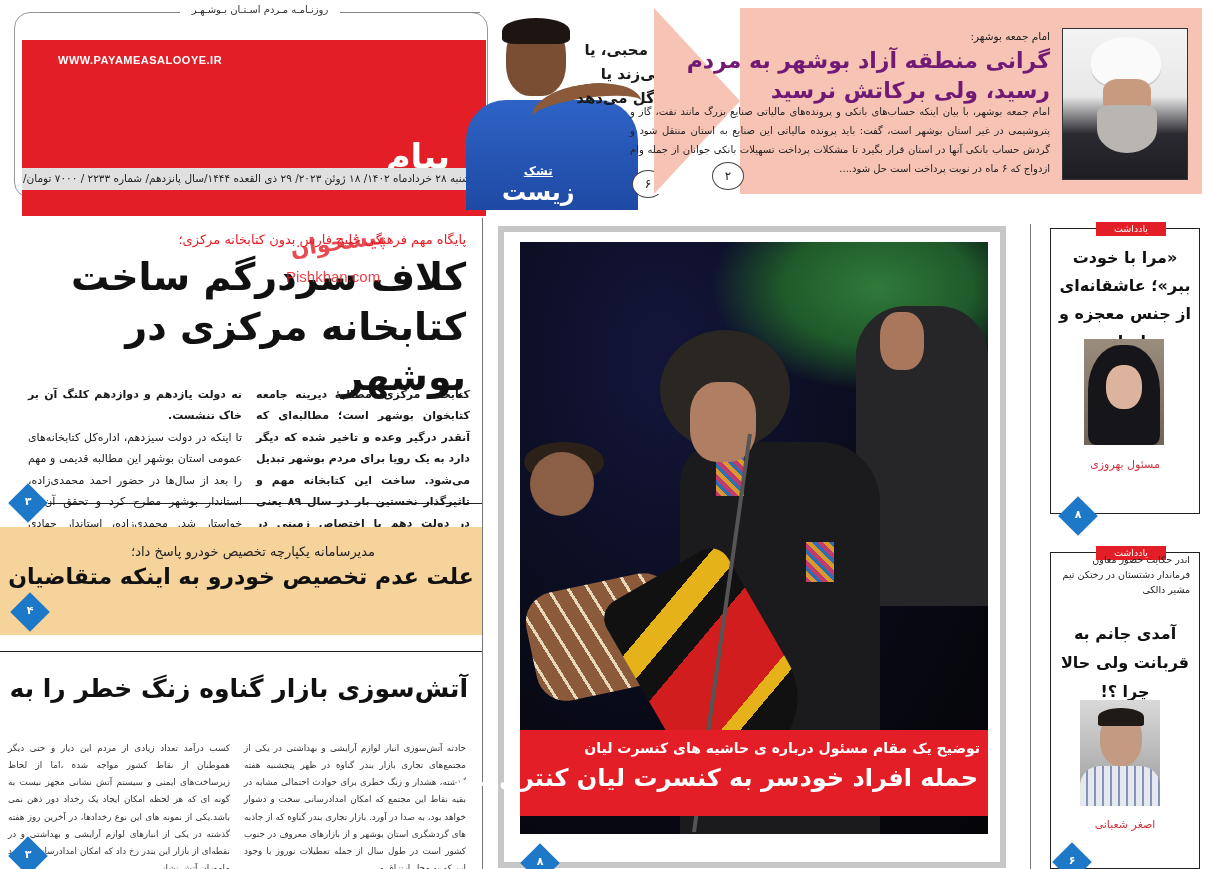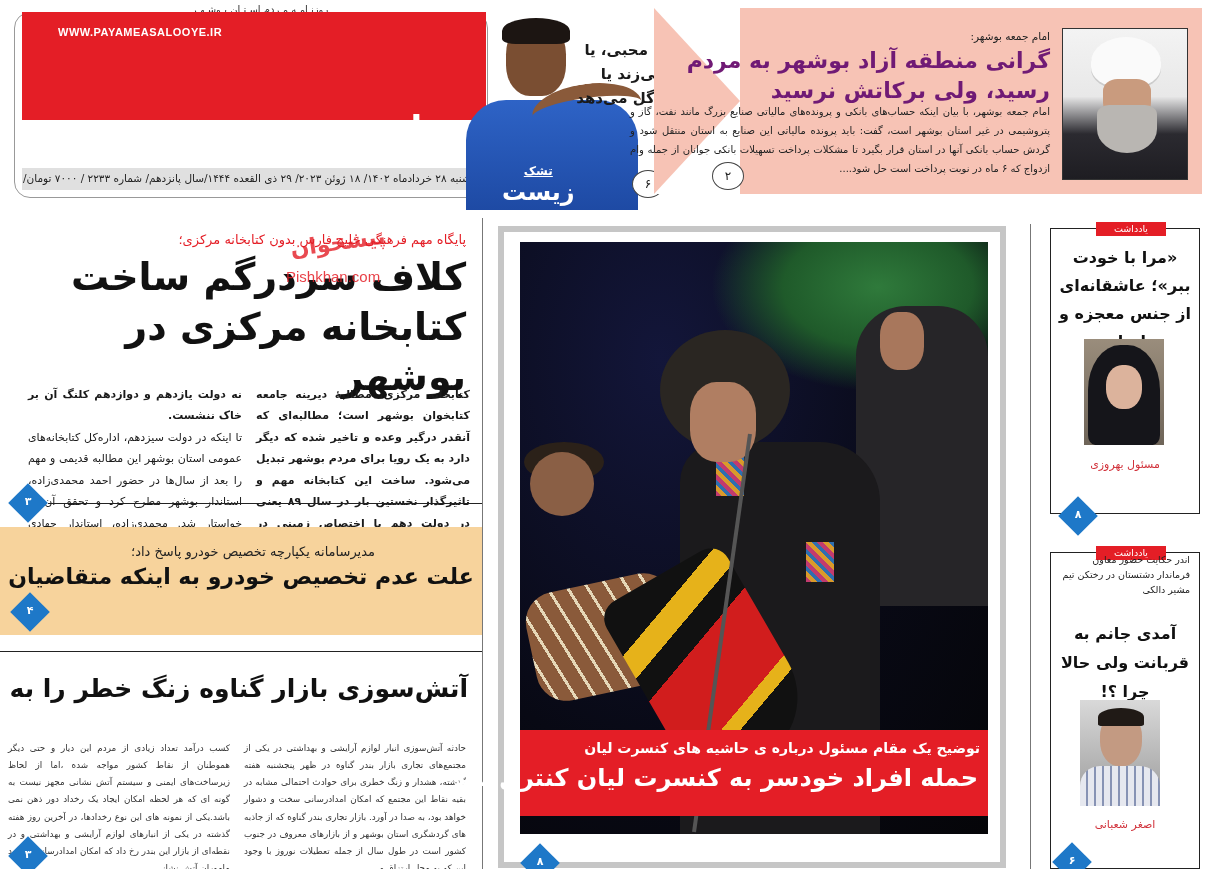--- a/index.html
+++ b/index.html
@@ -7,21 +7,21 @@
     width: 1210px; height: 869px; overflow: hidden; background: #ffffff;
     font-family: "DejaVu Sans", sans-serif; color: #1a1a1a; position: relative;
   }
   .abs { position: absolute; }
   .rtl { direction: rtl; text-align: right; }
 
   
   .tagline-line { left: 40px; top: 12px; width: 440px; border-top: 1px solid #888; }
   .tagline { left: 180px; top: 4px; width: 160px; background: #fff; font-size: 10px; color: #333; text-align: center; }
   .mast-frame { left: 14px; top: 12px; width: 474px; height: 186px; border: 1px solid #999; border-radius: 16px; }
-  .logo-box { left: 22px; top: 12px; width: 464px; height: 108px; background: #e41e26; overflow: hidden; }
+  .logo-box { left: 22px; top: 40px; width: 464px; height: 176px; background: #e41e26; overflow: hidden; }
   .logo-url { left: 36px; top: 14px; font-family: "Liberation Sans", sans-serif; font-weight: bold; font-size: 11px; color: #fff; letter-spacing: 0.5px; }
   .logo-main { left: 0; top: 22px; width: 464px; text-align: center; font-size: 82px; font-weight: bold; color: #fff; line-height: 1; letter-spacing: -2px; }
   .logo-sub { right: 36px; top: 96px; font-size: 34px; font-weight: bold; color: #fff; }
   .dateline { left: 22px; top: 168px; width: 464px; height: 22px; background: #e0e0e0; font-size: 10.5px; padding: 4px 6px; color: #222; white-space: nowrap; overflow: hidden; }
 
   
   .player-photo { left: 462px; top: 14px; width: 180px; height: 186px; }
   .player-head { position: absolute; left: 44px; top: 6px; width: 60px; height: 76px; background: #7a4e32; border-radius: 45% 45% 40% 40%; }
   .player-hair { position: absolute; left: 40px; top: 4px; width: 68px; height: 26px; background: #1c1512; border-radius: 50% 50% 20% 20%; }
   .player-body { position: absolute; left: 4px; top: 86px; width: 172px; height: 110px; background: linear-gradient(180deg,#2e63c6,#1e4aa4); border-radius: 40px 40px 0 0; }

